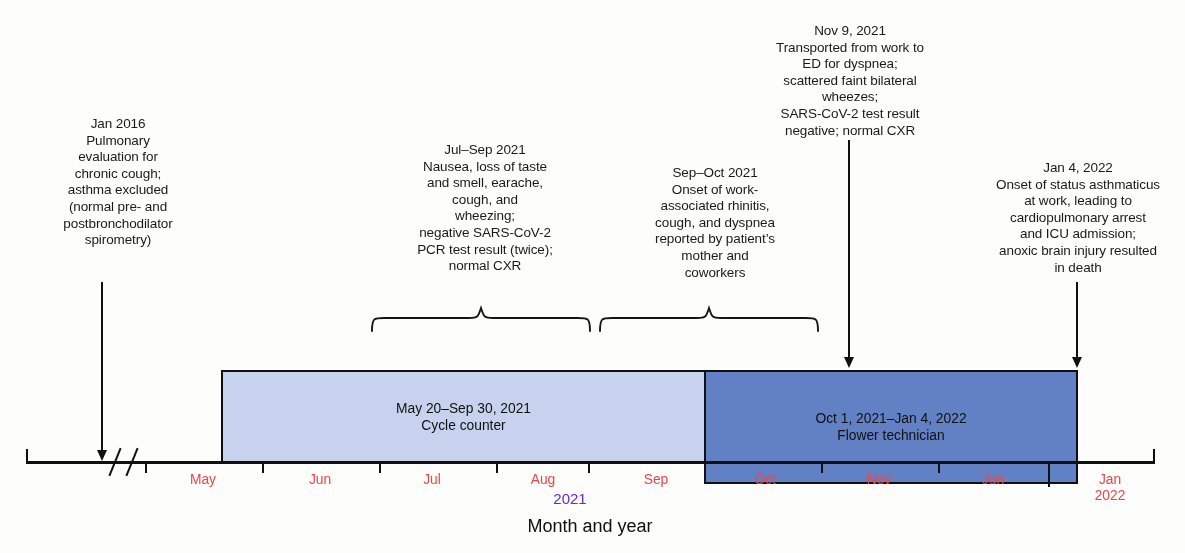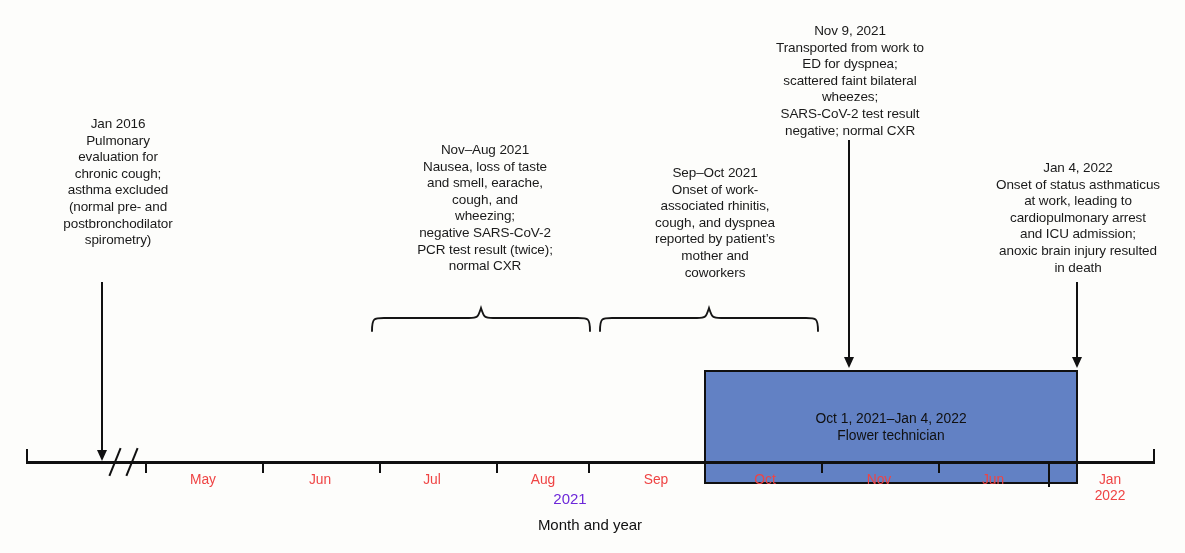--- a/index.html
+++ b/index.html
@@ -69,21 +69,21 @@
     position: absolute;
     text-align: center;
     font-size: 13.8px;
     line-height: 16px;
     color: #ef4444;
     white-space: pre-line;
   }
   .axis-title {
     position: absolute;
     text-align: center;
-    font-size: 15px;
+    font-size: 18px;
     color: #101010;
   }
   .year-label {
     position: absolute;
     text-align: center;
     font-size: 15px;
     color: #6d28d9;
   }
   .brk {
     position: absolute;
@@ -110,21 +110,21 @@
 
   <div class="anno" style="left:8px; top:116px; width:220px;">Jan 2016
 Pulmonary
 evaluation for
 chronic cough;
 asthma excluded
 (normal pre- and
 postbronchodilator
 spirometry)</div>
 
-  <div class="anno" style="left:368px; top:142px; width:234px;">Nov–Aug 2021
+  <div class="anno" style="left:368px; top:142px; width:234px;">Jul–Sep 2021
 Nausea, loss of taste
 and smell, earache,
 cough, and
 wheezing;
 negative SARS-CoV-2
 PCR test result (twice);
 normal CXR</div>
 
   <div class="anno" style="left:603px; top:165px; width:224px;">Sep–Oct 2021
 Onset of work-
@@ -160,20 +160,24 @@
   <div class="arrow-head" style="left:1071.5px; top:357px;"></div>
 
   <svg class="brace" style="left:370px; top:306px; width:222px; height:26px;" viewBox="0 0 222 26">
     <path d="M2,25 C2,12 4,12 14,12 L99,12 C108,12 108,11 111,2 C114,11 114,12 123,12 L208,12 C218,12 220,12 220,25"></path>
   </svg>
 
   <svg class="brace" style="left:598px; top:306px; width:222px; height:26px;" viewBox="0 0 222 26">
     <path d="M2,25 C2,12 4,12 14,12 L99,12 C108,12 108,11 111,2 C114,11 114,12 123,12 L208,12 C218,12 220,12 220,25"></path>
   </svg>
 
+  <div class="bar" style="left:221px; top:370px; width:485px; height:93px; background:#c7d3ee;">
+    <div class="bar-label">May 20–Sep 30, 2021
+Cycle counter</div>
+  </div>
 
   <div class="bar" style="left:704px; top:370px; width:374px; height:114px; background:#6281c4;">
     <div class="bar-label">Oct 1, 2021–Jan 4, 2022
 Flower technician</div>
   </div>
 
   <div class="axis-line" style="left:26px; top:461px; width:1129px; height:3px;"></div>
 
   <div class="tick" style="left:26px; top:449px; height:13px;"></div>
   <div class="tick" style="left:1153px; top:449px; height:13px;"></div>

